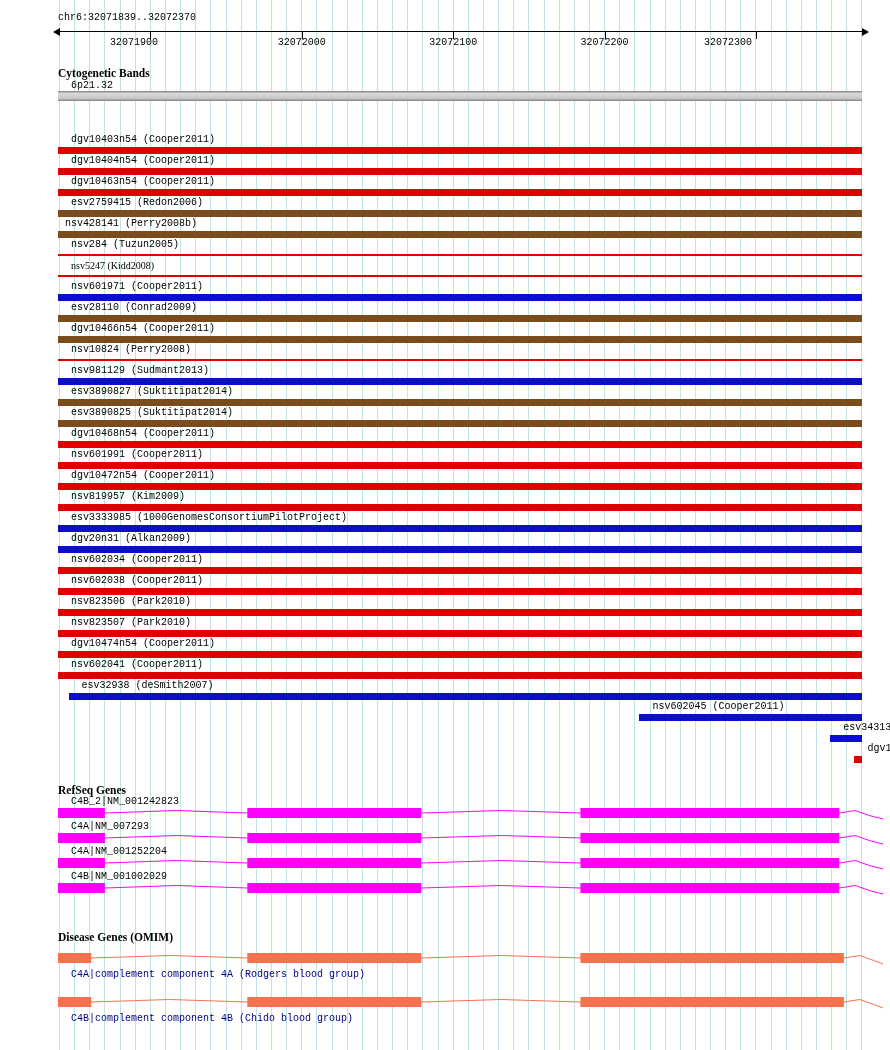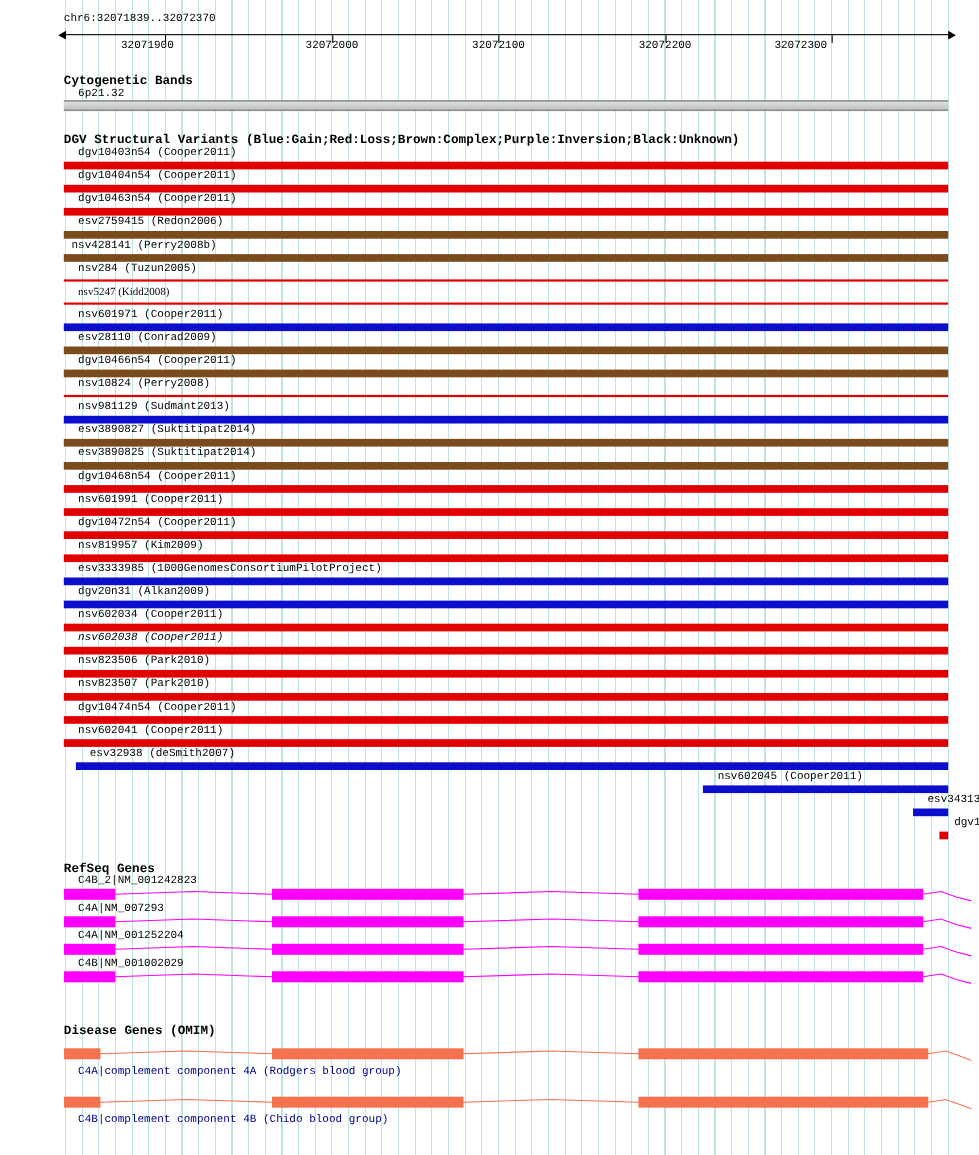--- a/index.html
+++ b/index.html
@@ -9,21 +9,21 @@
     overflow:hidden; font-family:"Liberation Mono","DejaVu Sans Mono",monospace; color:#000;
   }
   .grid { position:absolute; left:59px; top:0; width:806px; height:1050px; }
   .coord { position:absolute; left:58px; top:12px; font-size:10px; white-space:nowrap; }
   .ruler-line { position:absolute; left:58px; top:31px; width:804px; height:1px; background:#000; }
   .arrow { position:absolute; width:0; height:0; border-top:4px solid transparent; border-bottom:4px solid transparent; top:28px; }
   .arrow.left  { left:53px; border-right:7px solid #000; }
   .arrow.right { left:862px; border-left:7px solid #000; }
   .tick { position:absolute; width:1px; height:7px; background:#000; top:32px; }
   .tick-label { position:absolute; top:37px; font-size:10px; transform:translateX(-50%); white-space:nowrap; }
-  .sec-title { position:absolute; left:58px; font-size:11.5px; font-weight:bold; white-space:nowrap; }
+  .sec-title { position:absolute; left:58px; font-size:11.5px; font-weight:bold; white-space:nowrap;font-family:Liberation Serif, serif; }
   .label { position:absolute; font-size:10px; white-space:nowrap; line-height:12px;margin-left:13px; }
   .bar { position:absolute; }
   .glyph { position:absolute; }
   .cytoband-bar {
     position:absolute; left:58px; top:91px; width:804px; height:10px;
     background:linear-gradient(to bottom,#8f8f8f 0,#8f8f8f 1px,#dcdcdc 2px,#c4c4c4 8px,#8f8f8f 9px,#8f8f8f 10px);
   }
 </style>
 </head>
 <body>
@@ -46,21 +46,20 @@
       <div class="tick" style="left: 604.599px;"></div>
       <div class="tick-label" style="left: 604.599px;">32072200</div>
       <div class="tick" style="left: 756.011px;"></div>
       <div class="tick-label" style="left: 728px;">32072300</div>
     </div>
 
   <div class="sec-title" style="top:67px">Cytogenetic Bands</div>
   <div class="label" style="left:58px; top:80px">6p21.32</div>
   <div class="cytoband-bar"></div>
 
-  <div class="sec-title" style="top:121px">DGV Structural Variants (Blue:Gain;Red:Loss;Brown:Complex;Purple:Inversion;Black:Unknown)</div>
   <div id="dgv-layer">
       <div class="label" style="left: 58px; top: 134px;">dgv10403n54 (Cooper2011)</div>
       <div class="bar" style="left: 58px; top: 147px; width: 804px; height: 7px; background: rgb(224, 0, 0);"></div>
       <div class="label" style="left: 58px; top: 155px;">dgv10404n54 (Cooper2011)</div>
       <div class="bar" style="left: 58px; top: 168px; width: 804px; height: 7px; background: rgb(224, 0, 0);"></div>
       <div class="label" style="left: 58px; top: 176px;">dgv10463n54 (Cooper2011)</div>
       <div class="bar" style="left: 58px; top: 189px; width: 804px; height: 7px; background: rgb(224, 0, 0);"></div>
       <div class="label" style="left: 58px; top: 197px;">esv2759415 (Redon2006)</div>
       <div class="bar" style="left: 58px; top: 210px; width: 804px; height: 7px; background: rgb(122, 75, 29);"></div>
       <div class="label" style="left: 52px; top: 218px;">nsv428141 (Perry2008b)</div>
@@ -90,21 +89,21 @@
       <div class="label" style="left: 58px; top: 470px;">dgv10472n54 (Cooper2011)</div>
       <div class="bar" style="left: 58px; top: 483px; width: 804px; height: 7px; background: rgb(224, 0, 0);"></div>
       <div class="label" style="left: 58px; top: 491px;">nsv819957 (Kim2009)</div>
       <div class="bar" style="left: 58px; top: 504px; width: 804px; height: 7px; background: rgb(224, 0, 0);"></div>
       <div class="label" style="left: 58px; top: 512px;">esv3333985 (1000GenomesConsortiumPilotProject)</div>
       <div class="bar" style="left: 58px; top: 525px; width: 804px; height: 7px; background: rgb(13, 13, 204);"></div>
       <div class="label" style="left: 58px; top: 533px;">dgv20n31 (Alkan2009)</div>
       <div class="bar" style="left: 58px; top: 546px; width: 804px; height: 7px; background: rgb(13, 13, 204);"></div>
       <div class="label" style="left: 58px; top: 554px;">nsv602034 (Cooper2011)</div>
       <div class="bar" style="left: 58px; top: 567px; width: 804px; height: 7px; background: rgb(224, 0, 0);"></div>
-      <div class="label" style="left: 58px; top: 575px; font-style: italic;">nsv602038 (Cooper2011)</div>
+      <div class="label" style="left: 58px; top: 575px;">nsv602038 (Cooper2011)</div>
       <div class="bar" style="left: 58px; top: 588px; width: 804px; height: 7px; background: rgb(224, 0, 0);"></div>
       <div class="label" style="left: 58px; top: 596px;">nsv823506 (Park2010)</div>
       <div class="bar" style="left: 58px; top: 609px; width: 804px; height: 7px; background: rgb(224, 0, 0);"></div>
       <div class="label" style="left: 58px; top: 617px;">nsv823507 (Park2010)</div>
       <div class="bar" style="left: 58px; top: 630px; width: 804px; height: 7px; background: rgb(224, 0, 0);"></div>
       <div class="label" style="left: 58px; top: 638px;">dgv10474n54 (Cooper2011)</div>
       <div class="bar" style="left: 58px; top: 651px; width: 804px; height: 7px; background: rgb(224, 0, 0);"></div>
       <div class="label" style="left: 58px; top: 659px;">nsv602041 (Cooper2011)</div>
       <div class="bar" style="left: 58px; top: 672px; width: 804px; height: 7px; background: rgb(224, 0, 0);"></div>
       <div class="label" style="left: 68.5989px; top: 680px;">esv32938 (deSmith2007)</div>

